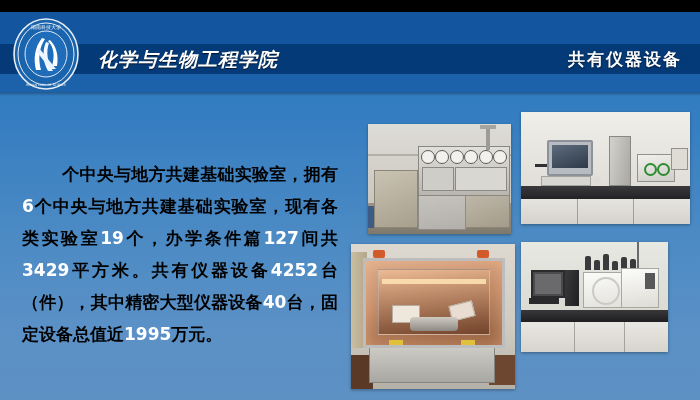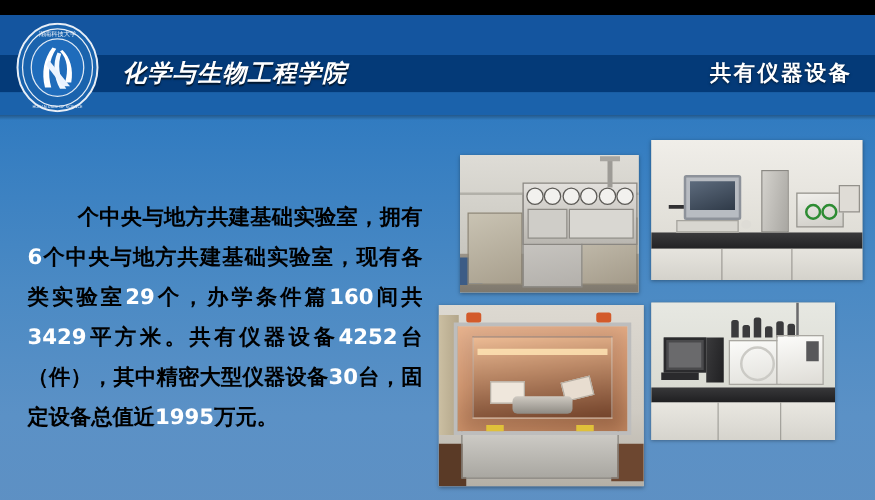--- a/index.html
+++ b/index.html
@@ -405,21 +405,21 @@
       <text x="34" y="11" font-size="5" fill="#f0f4fa" text-anchor="middle" font-family="'DejaVu Sans',sans-serif">湖南科技大学</text>
       <text x="34" y="68" font-size="3.1" fill="#eef3fa" text-anchor="middle" font-family="'DejaVu Sans',sans-serif">HUNAN UNIV. OF SCIENCE</text>
     </svg>
   </div>
 
   <div class="college-title">化学与生物工程学院</div>
   <div class="section-title">共有仪器设备</div>
 
   <div class="body-text" id="body-text">
     <span class="indent"></span>
-  <span>个中央与地方共建基础实验室，拥有</span><span class="hl">6</span><span>个中央与地方共建基础实验室，现有各类实验室</span><span class="hl">29</span><span>个，办学条件篇</span><span class="hl">160</span><span>间共</span><span class="hl">3429</span><span>平方米。共有仪器设备</span><span class="hl">4252</span><span>台（件），其中精密大型仪器设备</span><span class="hl">30</span><span>台，固定设备总值近</span><span class="hl">1995</span><span>万元。</span></div>
+  <span>个中央与地方共建基础实验室，拥有</span><span class="hl">6</span><span>个中央与地方共建基础实验室，现有各类实验室</span><span class="hl">19</span><span>个，办学条件篇</span><span class="hl">127</span><span>间共</span><span class="hl">3429</span><span>平方米。共有仪器设备</span><span class="hl">4252</span><span>台（件），其中精密大型仪器设备</span><span class="hl">40</span><span>台，固定设备总值近</span><span class="hl">1995</span><span>万元。</span></div>
 
   <div class="photo" id="photo-reactor">
     <div class="wall"></div>
       <div class="floor"></div>
     <div class="blue"></div>
     <div class="cab-left"></div>
       <div class="cab-right"></div>
       <div class="cab-mid"></div>
     <div class="panel">
       <div class="gauges">

